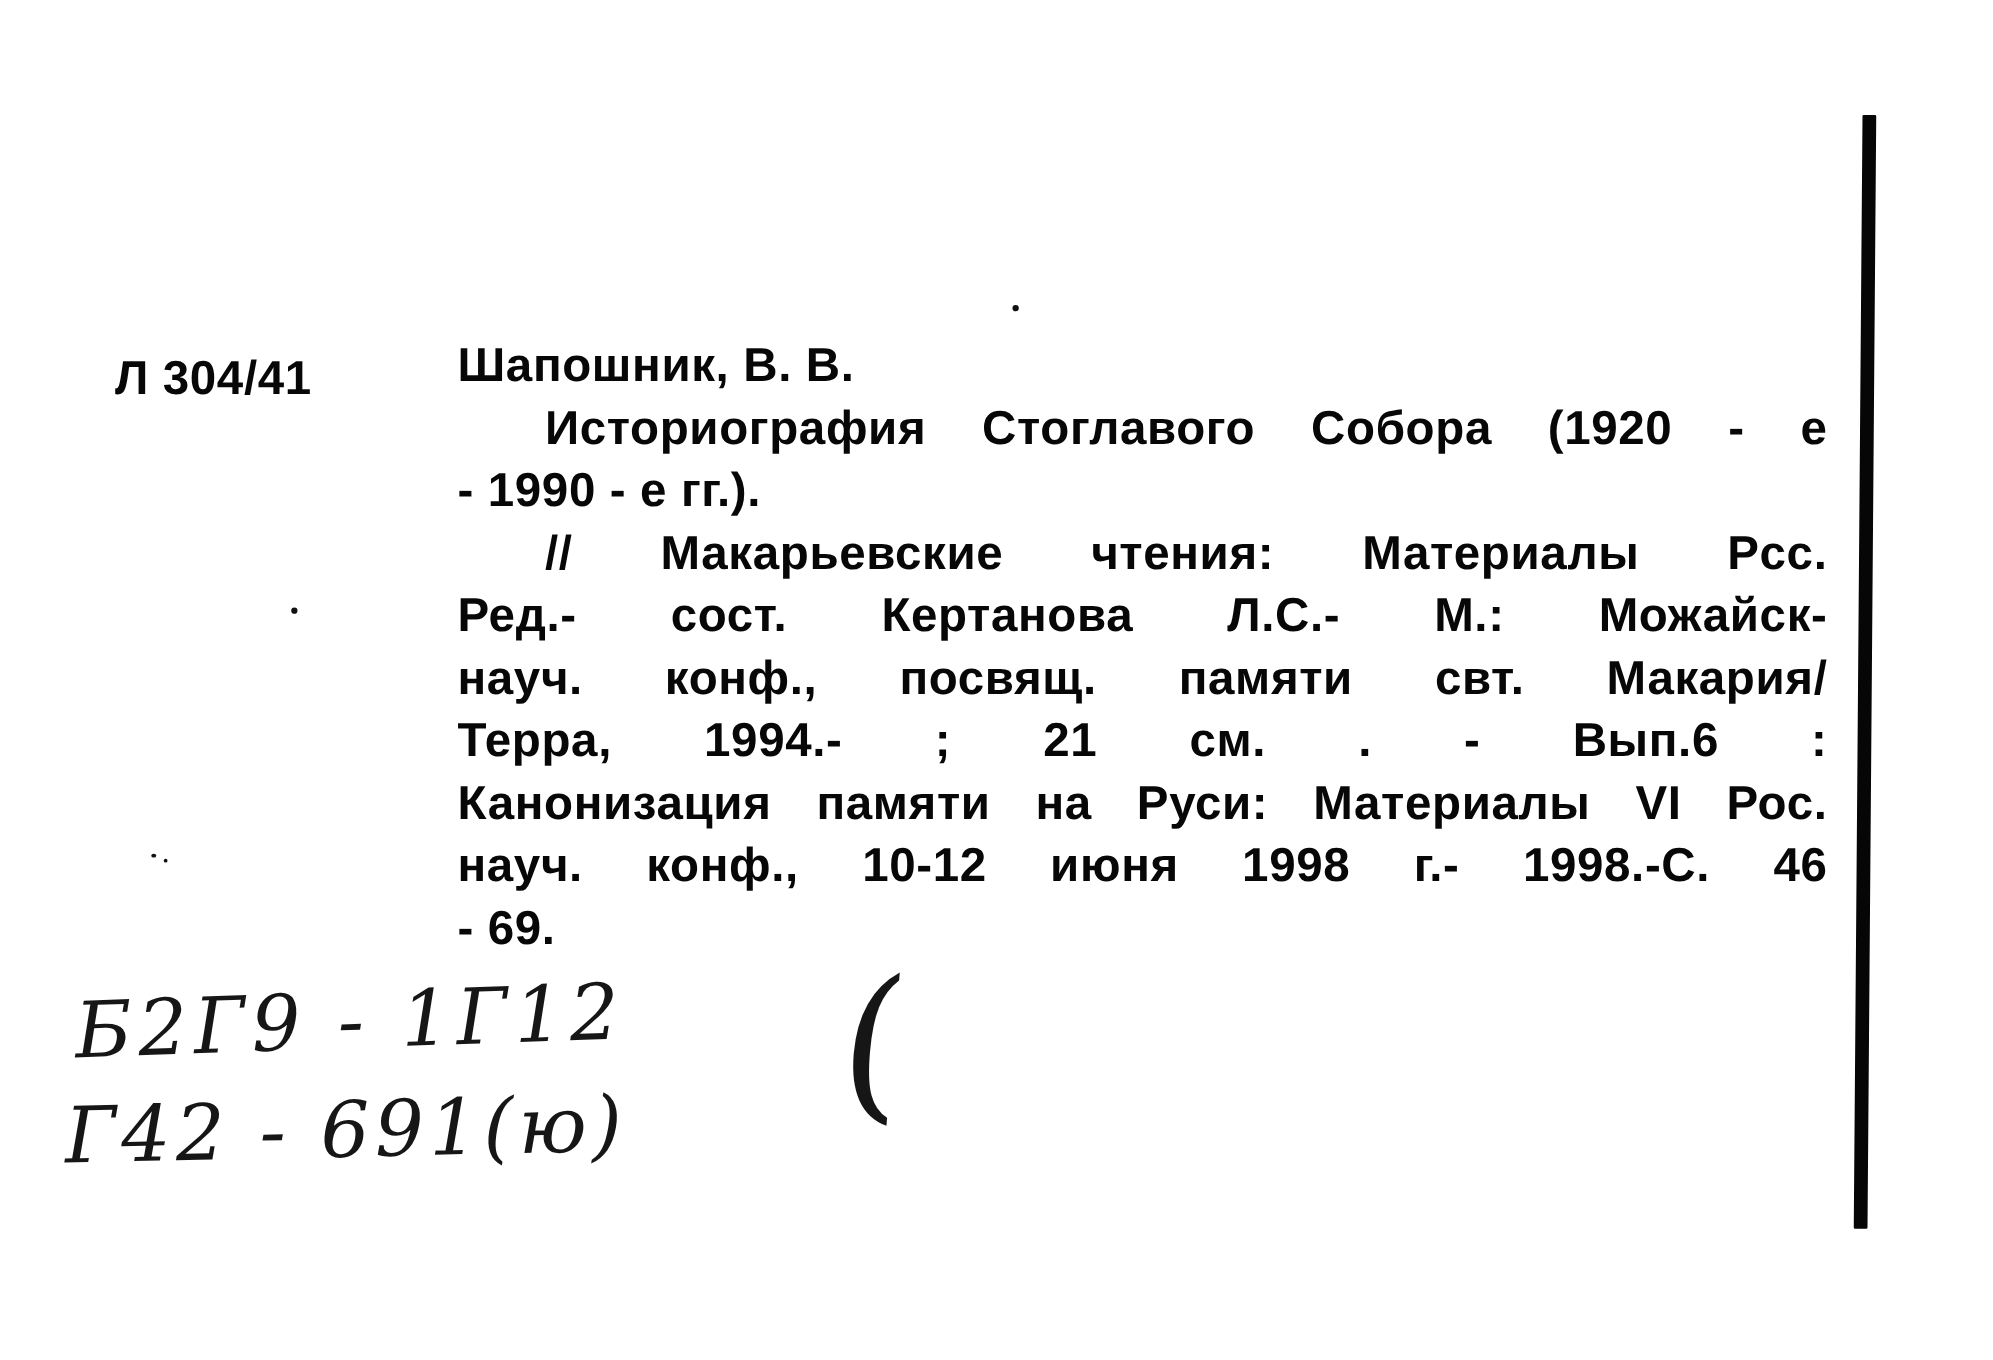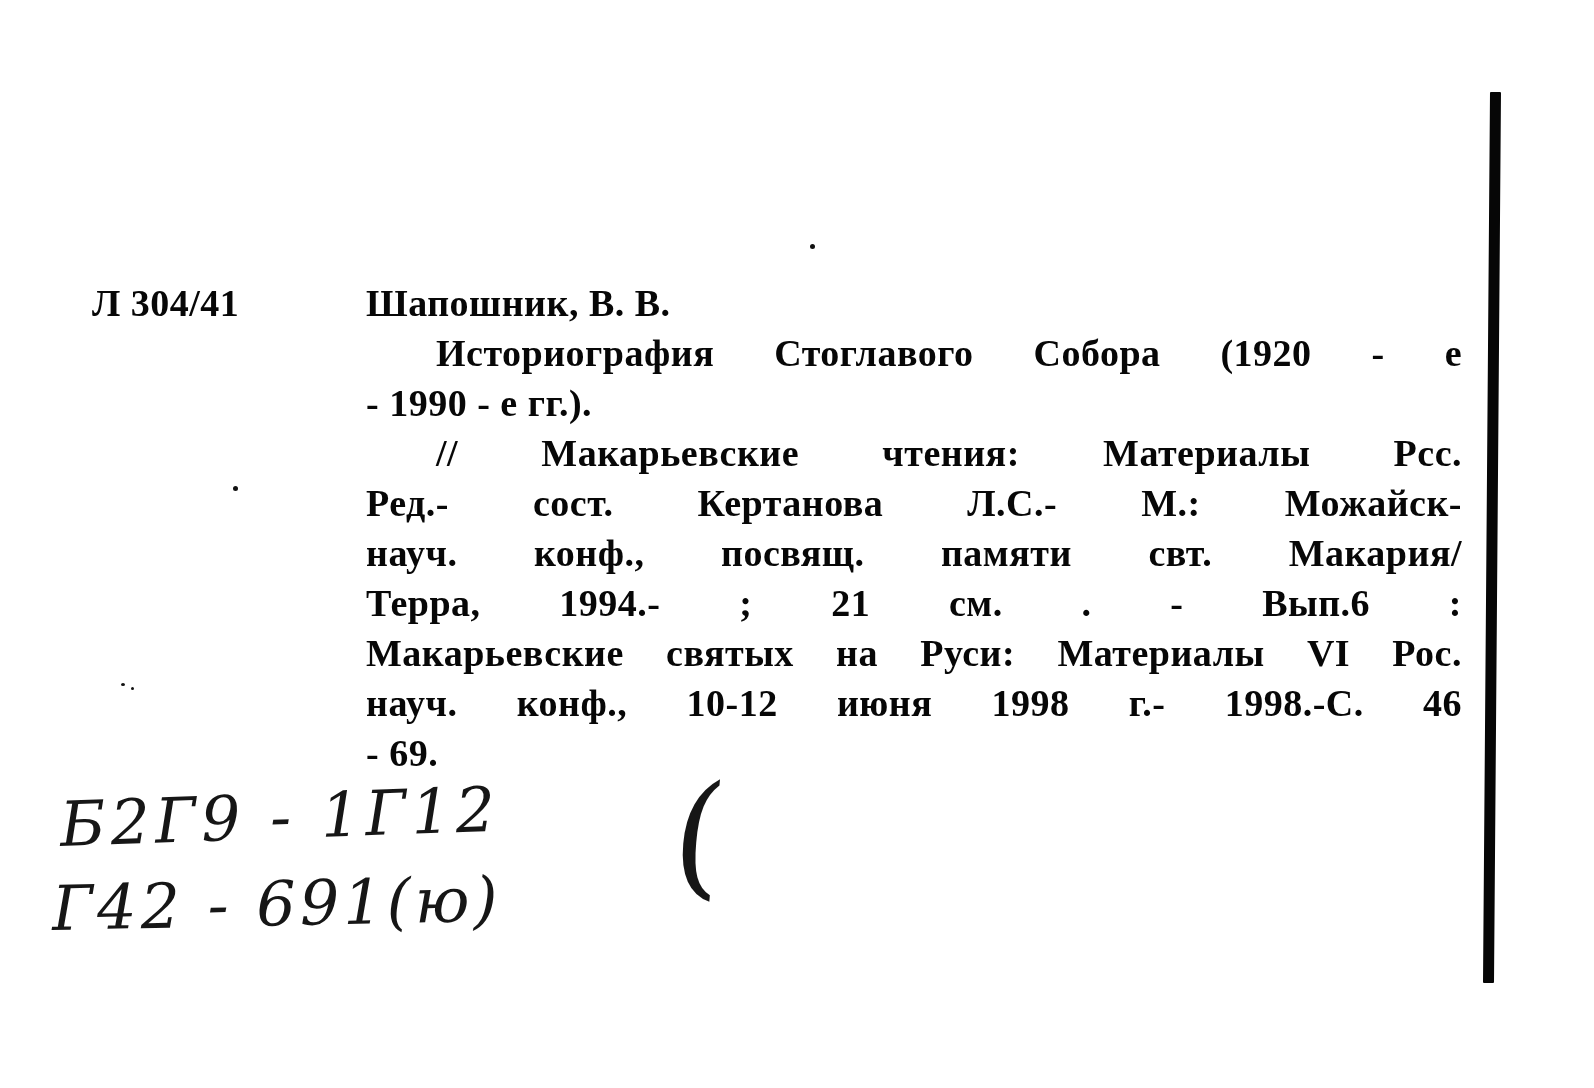--- a/index.html
+++ b/index.html
@@ -11,37 +11,37 @@
     position: relative;
     width: 1594px;
     height: 1088px;
     background: #ffffff;
     overflow: hidden;
     font-family: "DejaVu Sans Mono", monospace;
     color: #000;
   }
   
   .typed {
-    font-family: Liberation Serif, serif;
+    font-family: Liberation Sans, sans-serif;
     font-weight: 700;
     font-size: 38px;
     line-height: 50px;
     color: #070707;
     letter-spacing: 0.5px;
     white-space: nowrap;
   }
   .callnum {
     position: absolute;
     left: 92px;
     top: 278px;
   }
   .bib {
     position: absolute;
     left: 366px;
-    top: 278px;
+    top: 268px;
     width: 1096px;
   }
   .bib .line {
     white-space: normal;
     height: 50px;
     overflow: visible;
   }
   .bib .line.justify {
     text-align: justify;
     text-align-last: justify;
@@ -116,21 +116,21 @@
 
   <div class="bib">
     <div class="typed line">Шапошник, В. В.</div>
     <div id="bib-lines">
         <div class="typed line justify indent">Историография Стоглавого Собора (1920 - е</div>
         <div class="typed line">- 1990 - е гг.).</div>
         <div class="typed line justify indent">// Макарьевские чтения: Материалы Рсс.</div>
         <div class="typed line justify">Ред.- сост. Кертанова Л.С.- М.: Можайск-</div>
         <div class="typed line justify">науч. конф., посвящ. памяти свт. Макария/</div>
         <div class="typed line justify">Терра, 1994.- ; 21 см. . - Вып.6 :</div>
-        <div class="typed line justify">Макарьевские святых на Руси: Материалы VI Рос.</div>
+        <div class="typed line justify">Канонизация памяти на Руси: Материалы VI Рос.</div>
         <div class="typed line justify">науч. конф., 10-12 июня 1998 г.- 1998.-С. 46</div>
         <div class="typed line">- 69.</div>
       </div>
   </div>
 
   <div class="hand hand-line1">Б2Г9 - 1Г12</div>
 
   <div class="hand hand-line2">Г42 - 691(ю)</div>
 
   <div class="hand hand-paren">(</div>

